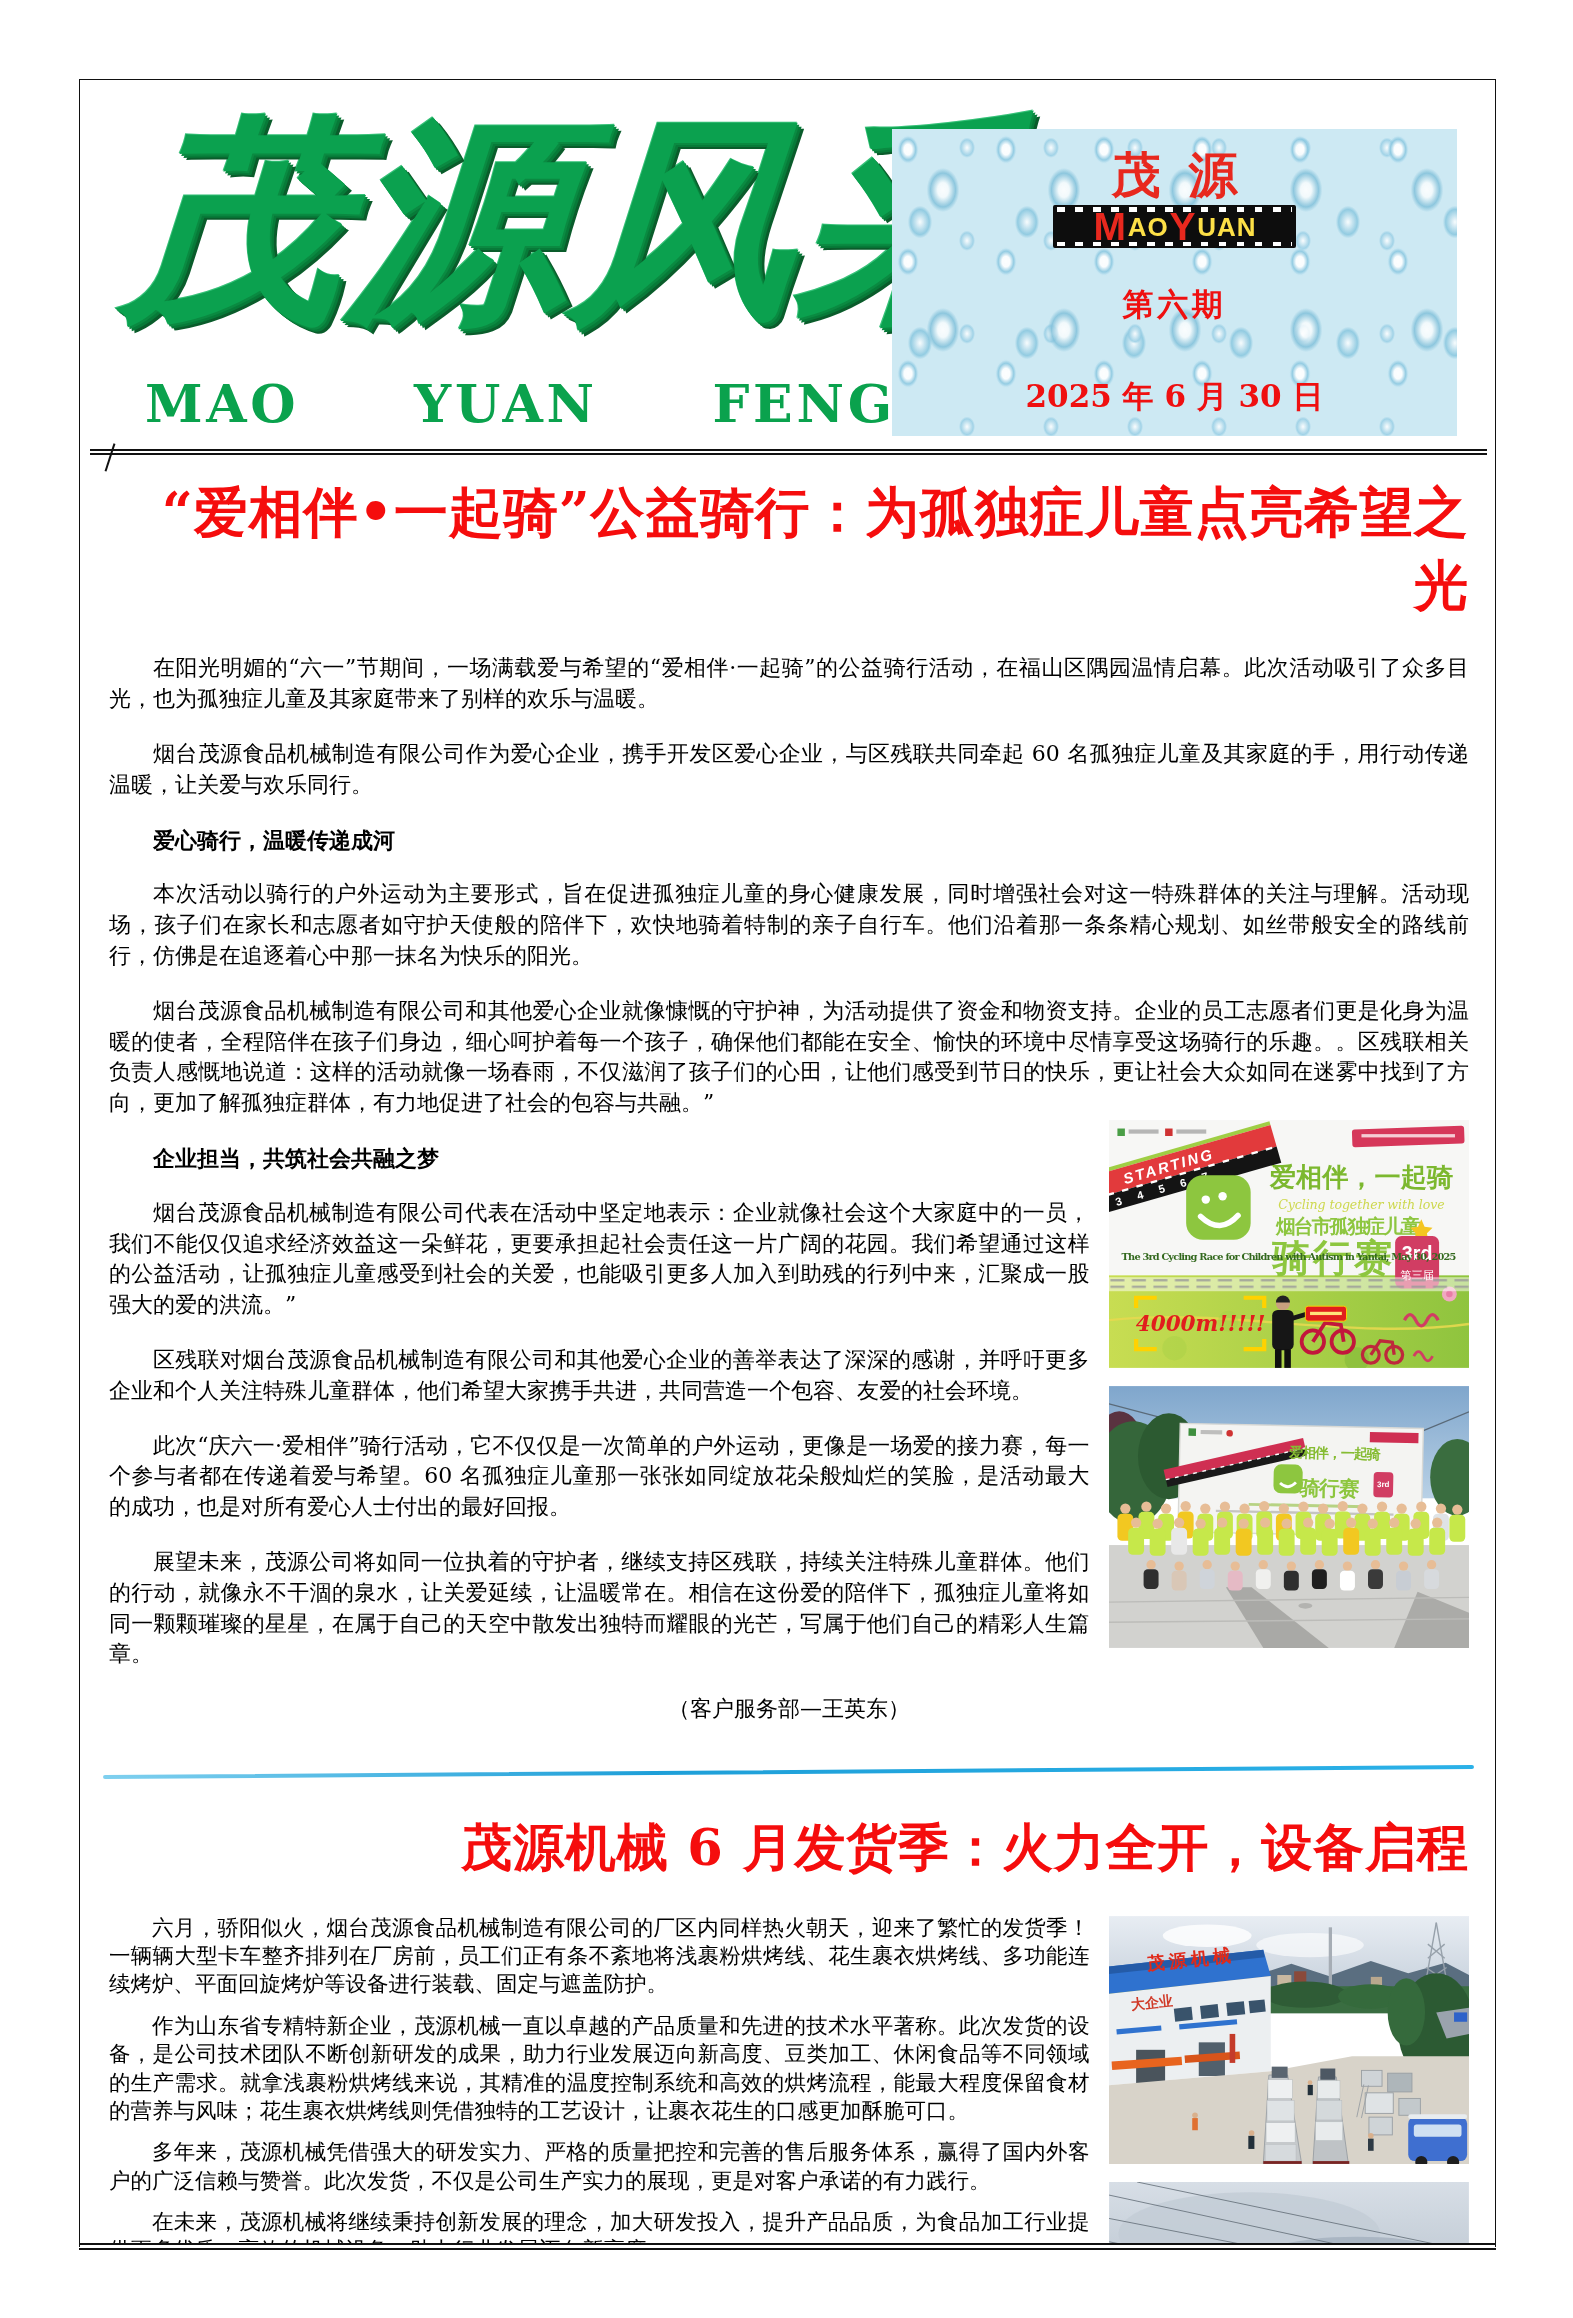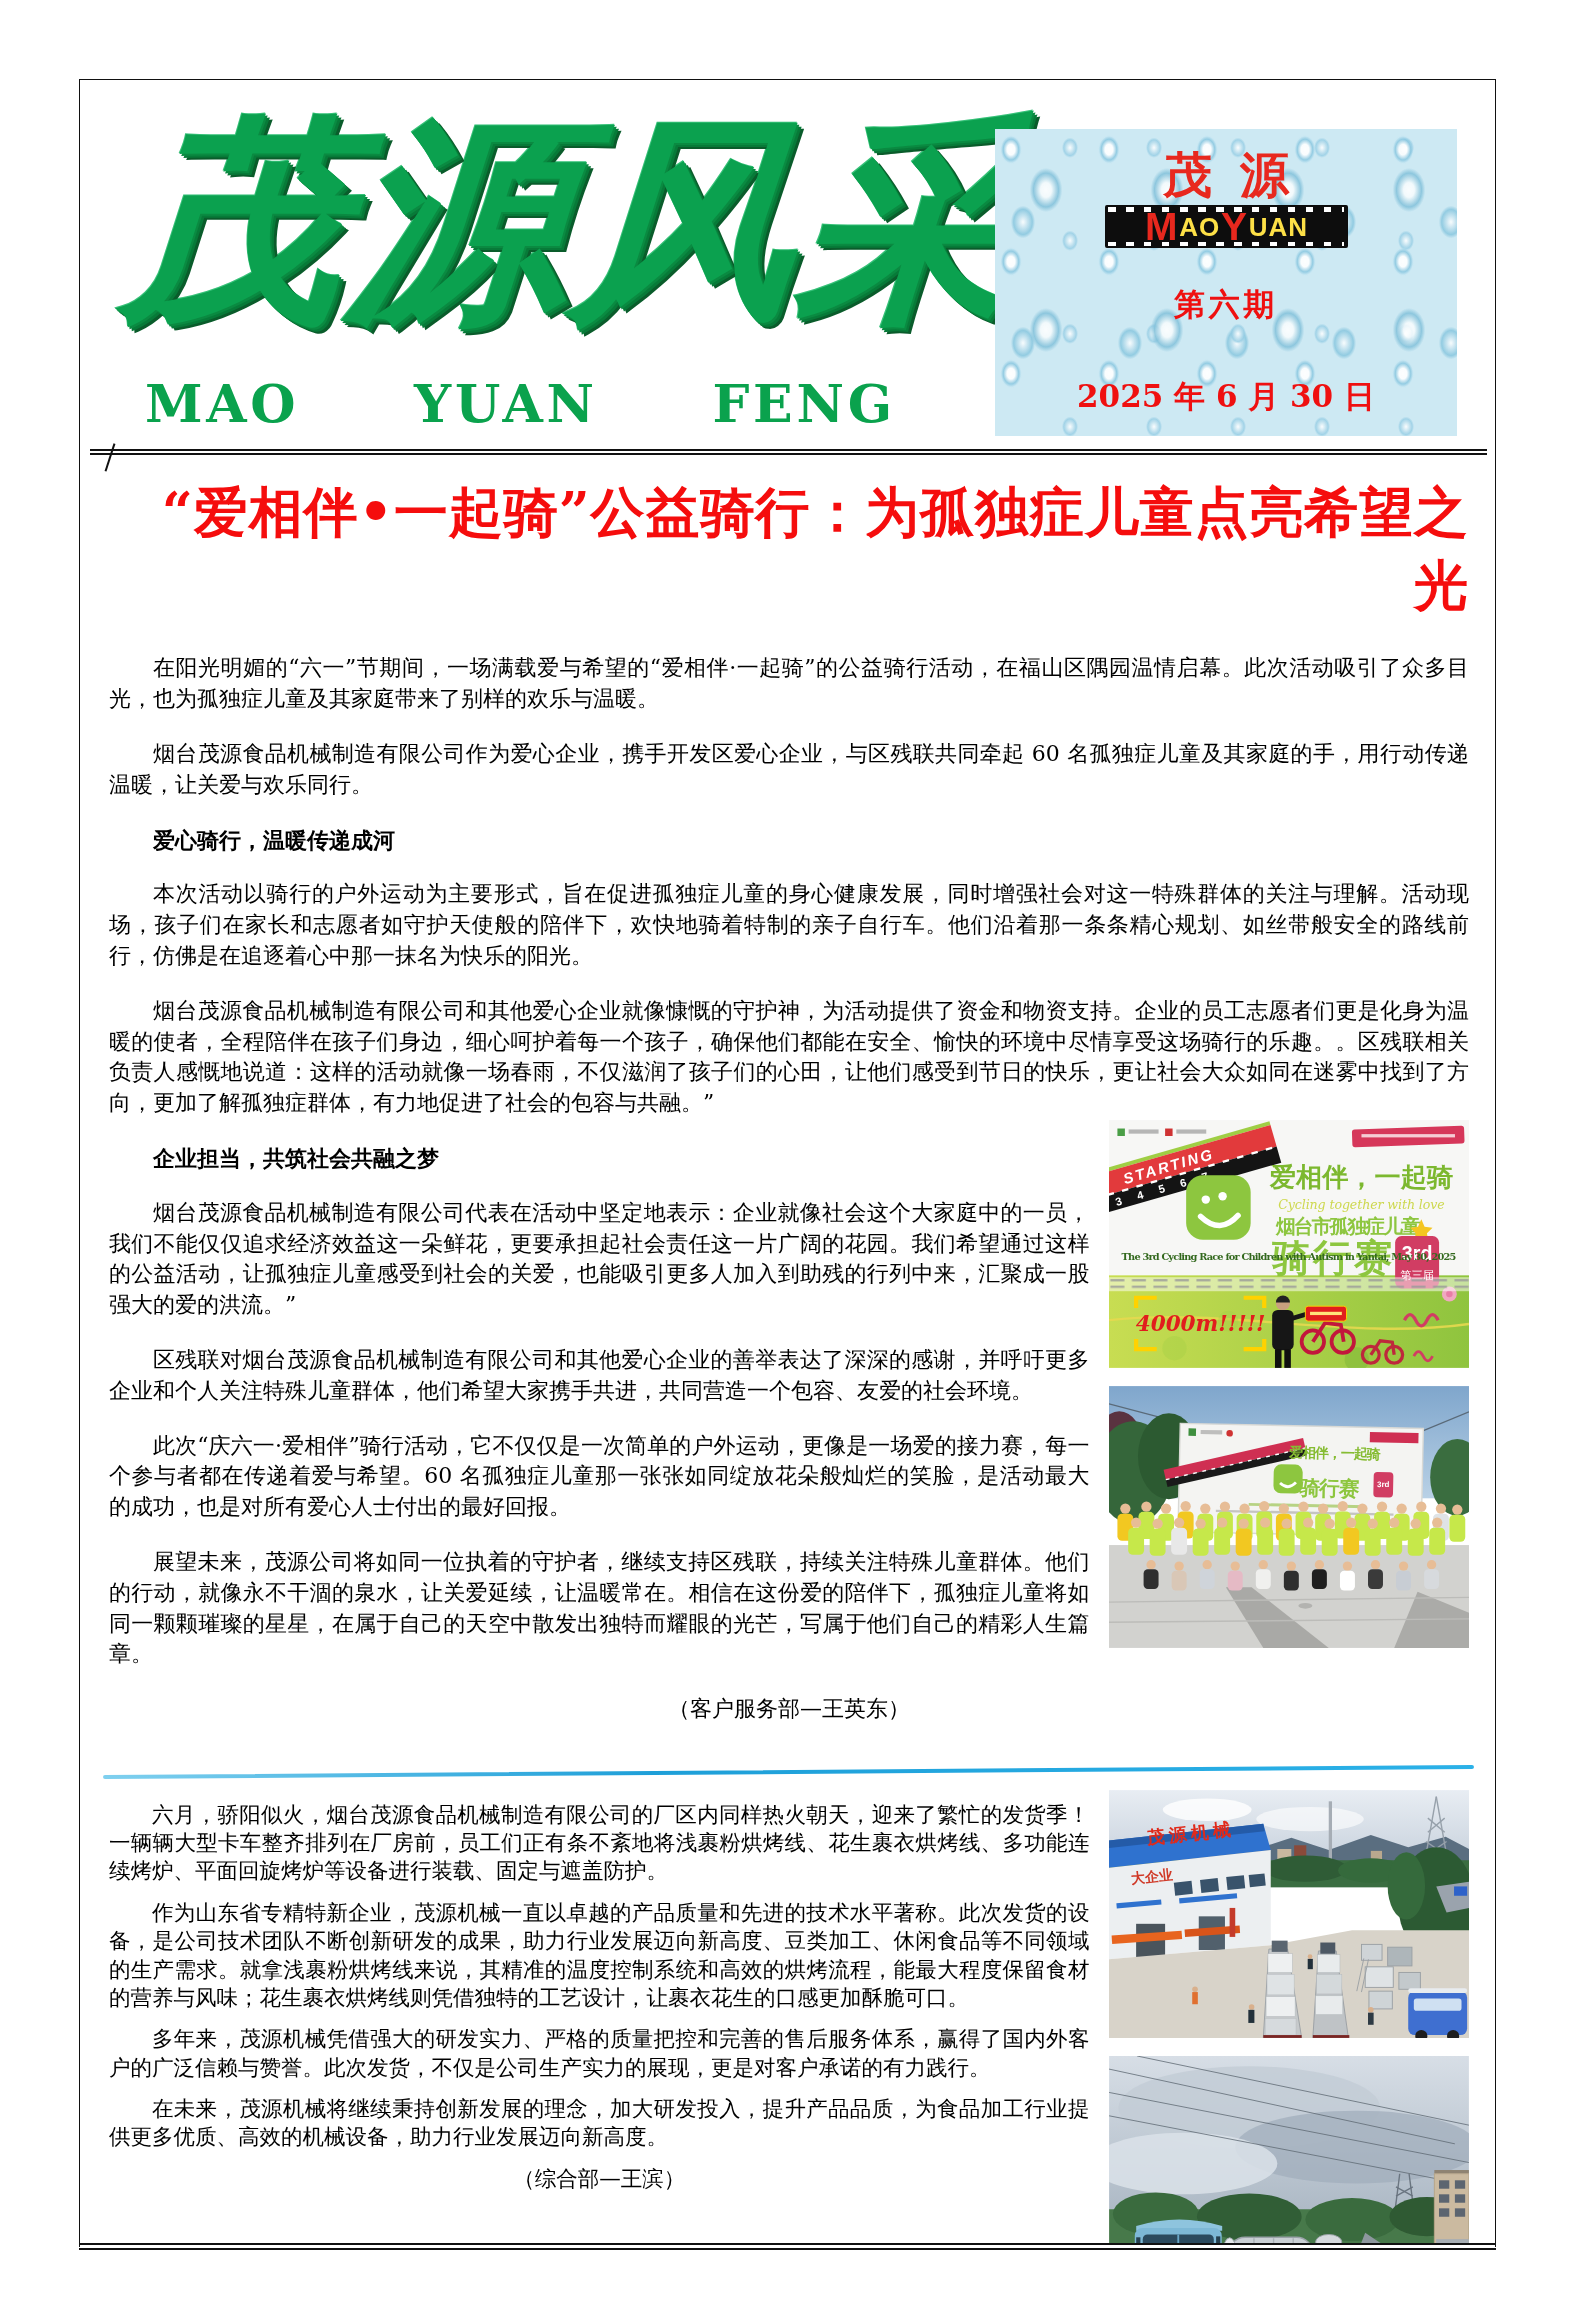--- a/index.html
+++ b/index.html
@@ -9,21 +9,21 @@
         border:1.9px solid #111;border-bottom:7.5px double #111;background:#fff;overflow:hidden;}
 
   
   .masthead{position:relative;height:369px;}
   .brand-cn{position:absolute;left:45px;top:14px;font-size:220px;line-height:1.15;
             font-weight:900;font-style:italic;white-space:nowrap;letter-spacing:4.7px;
             color:#0ba14f;transform:skewX(-4deg);
             text-shadow:1.9px 1.9px 0 #0a8a41,4.2px 3.7px 0 #077a38,7px 6px 0 #0a5c2b,-0.9px -0.9px 0 #36c178;}
   .brand-en{position:absolute;left:65px;top:293px;font-size:52px;font-weight:700;
             color:#0aa24d;letter-spacing:3.7px;word-spacing:93px;white-space:nowrap;}
-  .issue-box{position:absolute;right:38px;top:49px;width:462px;height:307px;text-align:center;
+  .issue-box{position:absolute;right:38px;top:49px;width:565px;height:307px;text-align:center;
              background-color:#cde9f3;
              background-image:
                radial-gradient(ellipse 14px 18.7px at 16px 20.6px, rgba(255,255,255,.95) 0%, rgba(255,255,255,.9) 28%, rgba(138,199,224,.85) 55%, rgba(190,228,243,.25) 72%, rgba(0,0,0,0) 78%),
                radial-gradient(ellipse 21.5px 29px at 51px 61px, rgba(255,255,255,.9) 0%, rgba(255,255,255,.75) 25%, rgba(125,190,216,.8) 58%, rgba(0,0,0,0) 76%),
                radial-gradient(ellipse 10.3px 13px at 75px 18.7px, rgba(255,255,255,.9) 0%, rgba(150,205,228,.8) 60%, rgba(0,0,0,0) 78%),
                radial-gradient(ellipse 16px 21.5px at 28px 93px, rgba(255,255,255,.85) 0%, rgba(132,196,221,.8) 58%, rgba(0,0,0,0) 76%);
              background-size:98px 112px,121px 140px,84px 93px,107px 121px;}
   .logo-cn{margin-top:22.4px;font-size:49px;font-weight:700;color:#e8281e;letter-spacing:28px;text-indent:28px;line-height:1;}
   .logo-bar{position:relative;margin:4.7px auto 0;width:243px;height:43px;background:#0d0d0d;border-radius:1.9px;
             display:flex;align-items:center;justify-content:center;line-height:1;}
@@ -302,20 +302,21 @@
         <p>烟台茂源食品机械制造有限公司代表在活动中坚定地表示：企业就像社会这个大家庭中的一员，我们不能仅仅追求经济效益这一朵鲜花，更要承担起社会责任这一片广阔的花园。我们希望通过这样的公益活动，让孤独症儿童感受到社会的关爱，也能吸引更多人加入到助残的行列中来，汇聚成一股强大的爱的洪流。”</p>
         <p>区残联对烟台茂源食品机械制造有限公司和其他爱心企业的善举表达了深深的感谢，并呼吁更多企业和个人关注特殊儿童群体，他们希望大家携手共进，共同营造一个包容、友爱的社会环境。</p>
         <p>此次“庆六一·爱相伴”骑行活动，它不仅仅是一次简单的户外运动，更像是一场爱的接力赛，每一个参与者都在传递着爱与希望。60 名孤独症儿童那一张张如同绽放花朵般灿烂的笑脸，是活动最大的成功，也是对所有爱心人士付出的最好回报。</p>
         <p>展望未来，茂源公司将如同一位执着的守护者，继续支持区残联，持续关注特殊儿童群体。他们的行动，就像永不干涸的泉水，让关爱延续，让温暖常在。相信在这份爱的陪伴下，孤独症儿童将如同一颗颗璀璨的星星，在属于自己的天空中散发出独特而耀眼的光芒，写属于他们自己的精彩人生篇章。</p>
         <p class="attribution">（客户服务部—王英东）</p>
       </article>
 
       <div class="divider-swoosh"></div>
 
       <article class="a2">
+        <h1 class="a2-title">茂源机械 6 月发货季：火力全开，设备启程</h1>
 
         <aside class="photos-a2">
 
           <figure>
             <svg width="360" height="248" viewBox="0 0 770 530">
               <defs>
                 <linearGradient id="sky3" x1="0" y1="0" x2="0" y2="1">
                   <stop offset="0" stop-color="#e8edf3"></stop>
                     <stop offset="1" stop-color="#c7d1dc"></stop>
                 </linearGradient>

